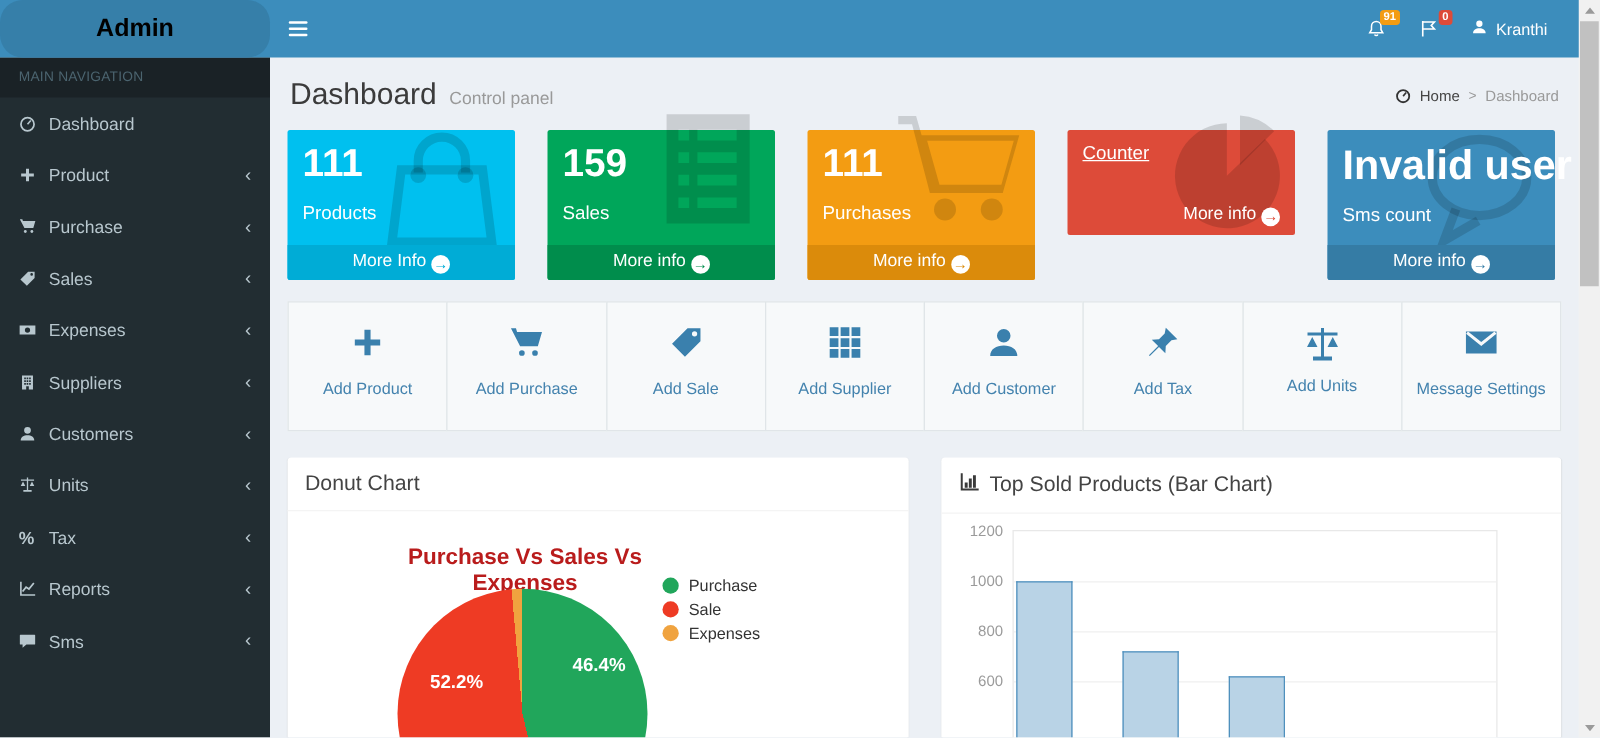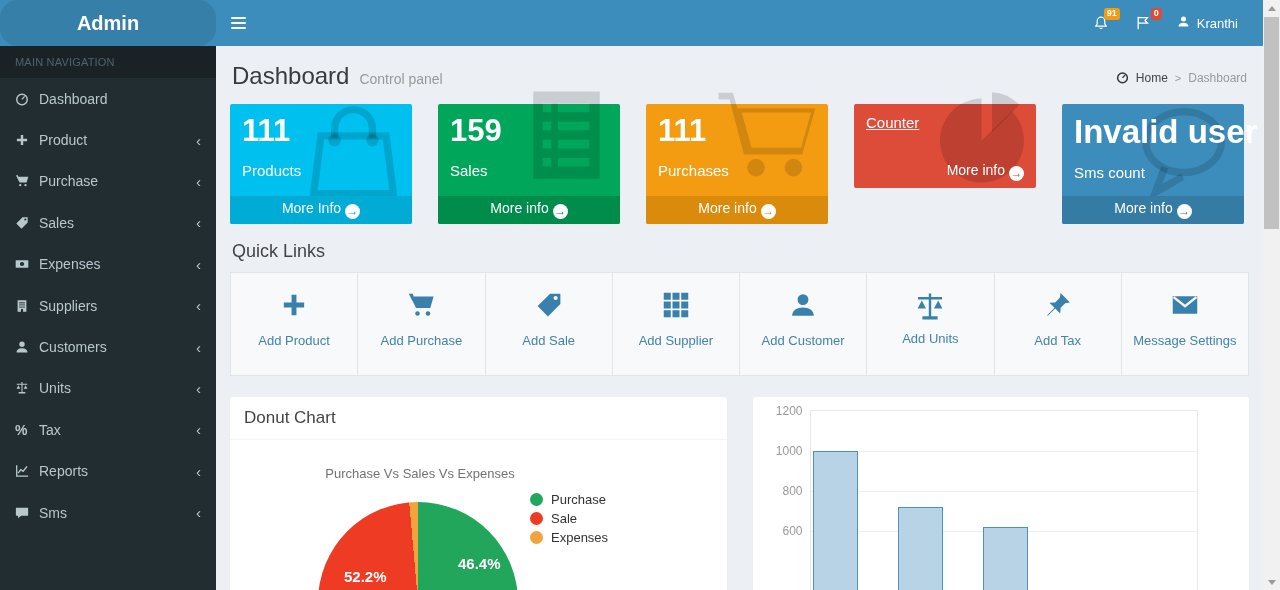--- a/index.html
+++ b/index.html
@@ -1,20 +1,20 @@
 <!DOCTYPE html>
 <html><head>
 <meta charset="utf-8">
 <style>
   * { margin:0; padding:0; box-sizing:border-box; }
   html,body { width:1280px; height:590px; overflow:hidden; font-family:"Liberation Sans",sans-serif; background:#ecf0f5; position:relative; }
 
   
   .navbar { position:absolute; top:0; left:0; width:1280px; height:46px; background:#3c8dbc; display:flex; z-index:10; }
-  .logo { width:216px; height:46px; background:#367fa9; color:#ffffff; font-size:20px; font-weight:bold; display:flex; align-items:center; justify-content:center;border-radius:18px; }
+  .logo { width:216px; height:46px; background:#367fa9; color:#000000; font-size:20px; font-weight:bold; display:flex; align-items:center; justify-content:center;border-radius:18px; }
   .nav-rest { flex:1; display:flex; align-items:center; justify-content:space-between; }
   .hamburger { width:45px; height:46px; display:flex; flex-direction:column; align-items:center; justify-content:center; gap:3px; cursor:pointer; }
   .hamburger i { display:block; width:15px; height:2px; background:#fff; border-radius:1px; }
   .nav-right { display:flex; align-items:center; gap:26px; margin-right:42px; }
   .nav-icon { position:relative; display:flex; align-items:center; }
   .nav-icon svg { display:block; }
   .badge { position:absolute; top:-7px; right:-11px; font-size:9px; color:#fff; padding:1px 3px; border-radius:3px; line-height:1.1; font-weight:bold; }
   .badge.warn { background:#f39c12; }
   .badge.danger { background:#dd4b39; }
   .nav-user { display:flex; align-items:center; gap:7px; color:#fff; font-size:13px; }
@@ -65,21 +65,21 @@
   .ql-ic svg { width:28px; height:28px; }
   .ql-lbl { display:block; margin-top:10px; font-size:13px; color:#4483ae; }
 
   
   .panel-row { display:flex; gap:26px; }
   .panel { flex:1; background:#fff; border-radius:3px; box-shadow:0 1px 1px rgba(0,0,0,0.1); height:240px; }
   .panel-head { padding:11px 14px; font-size:17px; color:#444; border-bottom:1px solid #f4f4f4; display:flex; align-items:center; gap:8px; }
   .panel-body { position:relative; height:197px; }
 
   
-  .donut-title { position:absolute; top:26px; left:66px; width:248px; text-align:center; font-size:13px; font-weight:normal; color:#737373; }
+  .donut-title { position:absolute; top:26px; left:66px; width:248px; text-align:center; font-size:18px; font-weight:bold; color:#b91c1c; }
   .pie { position:absolute; left:88px; top:62px; width:200px; height:200px; border-radius:50%; }
   .slice-lab { position:absolute; color:#fff; font-weight:bold; font-size:15px; }
   .slice-lab.a { left:140px; top:53px; }
   .slice-lab.b { left:26px; top:66px; }
   .legend { position:absolute; left:300px; top:50px; }
   .legend-row { display:flex; align-items:center; gap:8px; height:19px; font-size:13px; color:#333; }
   .legend-dot { width:13px; height:13px; border-radius:50%; }
 
   
   .ytick { position:absolute; left:10px; width:40px; text-align:right; font-size:12px; color:#9a9a9a; }
@@ -330,21 +330,20 @@
           </svg>
       </span>
       <div class="inner">
         <div class="overflow-val">Invalid user c</div>
         <div class="lbl">Sms count</div>
       </div>
       <div class="box-footer" style="background: rgb(53, 124, 165);"><span>More info</span><span class="more-arrow" style="color: rgb(53, 124, 165);">→</span></div>
     </div>
   </div>
 
-  <h4 class="ql-title">Quick Links</h4>
   <div class="ql-row">
     <div class="ql-cell">
       <span class="ql-ic">
           <svg viewBox="0 0 16 16">
             <path fill="currentColor" d="M6.6 2.2h2.8v4.4h4.4v2.8H9.4v4.4H6.6V9.4H2.2V6.6h4.4z"></path>
           </svg>
         </span>
       <span class="ql-lbl">Add Product</span>
     </div>
     <div class="ql-cell">
@@ -375,34 +374,34 @@
     </div>
     <div class="ql-cell">
       <span class="ql-ic">
           <svg viewBox="0 0 16 16">
             <path fill="currentColor" d="M8 1.8a3.1 3.1 0 1 1 0 6.2 3.1 3.1 0 0 1 0-6.2zM1.8 14.2c0-3.2 2.8-4.8 6.2-4.8s6.2 1.6 6.2 4.8z"></path>
           </svg>
         </span>
       <span class="ql-lbl">Add Customer</span>
     </div>
     <div class="ql-cell">
+      <span class="ql-ic">
+          <svg viewBox="0 0 16 16">
+            <path fill="currentColor" d="M9.5 1.2l5.3 5.3-2.7.5-2.6 2.6-.2 3.3-2.9-2.9-4.2 4.2-.4-.4 4.2-4.2L3.1 6.7l3.3-.2 2.6-2.6z"></path>
+          </svg>
+        </span>
+      <span class="ql-lbl">Add Tax</span>
+    </div>
+    <div class="ql-cell">
       <span class="ql-ic" style="height:36px">
           <svg style="width:32px;height:32px" viewBox="0 0 16 16">
             <path fill="currentColor" d="M7.4 1.2h1.2v11.4h3.2v1.6H4.2v-1.6h3.2zM2 3h12v1.2H2z M3.9 4.8l2.1 4H1.8zM12.1 4.8l2.1 4H10z"></path>
           </svg>
         </span>
       <span class="ql-lbl" style="margin-top:4px">Add Units</span>
-    </div>
-    <div class="ql-cell">
-      <span class="ql-ic">
-          <svg viewBox="0 0 16 16">
-            <path fill="currentColor" d="M9.5 1.2l5.3 5.3-2.7.5-2.6 2.6-.2 3.3-2.9-2.9-4.2 4.2-.4-.4 4.2-4.2L3.1 6.7l3.3-.2 2.6-2.6z"></path>
-          </svg>
-        </span>
-      <span class="ql-lbl">Add Tax</span>
     </div>
     <div class="ql-cell">
       <span class="ql-ic">
           <svg viewBox="0 0 16 16">
             <path fill="currentColor" d="M1 3h14v10H1z"></path>
             <path stroke="#f7f9fa" stroke-width="1.4" fill="none" d="M1.5 3.5L8 8.7l6.5-5.2"></path>
           </svg>
         </span>
       <span class="ql-lbl">Message Settings</span>
     </div>
@@ -430,20 +429,26 @@
             </div>
           <div class="legend-row">
               <span class="legend-dot" style="background: rgb(240, 163, 63);"></span>
               <span>Expenses</span>
             </div>
         </div>
       </div>
     </div>
 
     <div class="panel">
+      <div class="panel-head">
+        <span><svg width="17" height="17" viewBox="0 0 16 16">
+              <path fill="#3a3a3a" d="M1.5 1.5H3v11.5h12V14.5H1.5z M4.5 8.5h2.2v4H4.5z M7.6 5.5h2.2v7H7.6z M10.7 3h2.2v9.5h-2.2z"></path>
+            </svg></span>
+        <span>Top Sold Products (Bar Chart)</span>
+      </div>
       <div class="panel-body">
         <span class="ytick">1200</span>
         <span class="ytick">1000</span>
         <span class="ytick">800</span>
         <span class="ytick">600</span>
         <div class="bar-plot">
             <div class="gridline" style="top: 120px;"></div>
             <div class="gridline" style="top: 80px;"></div>
             <div class="gridline" style="top: 40px;"></div>
             <div class="bar" style="left: 2px; top: 40px; background: rgb(185, 211, 230); border-color: rgb(79, 144, 189);"></div>

